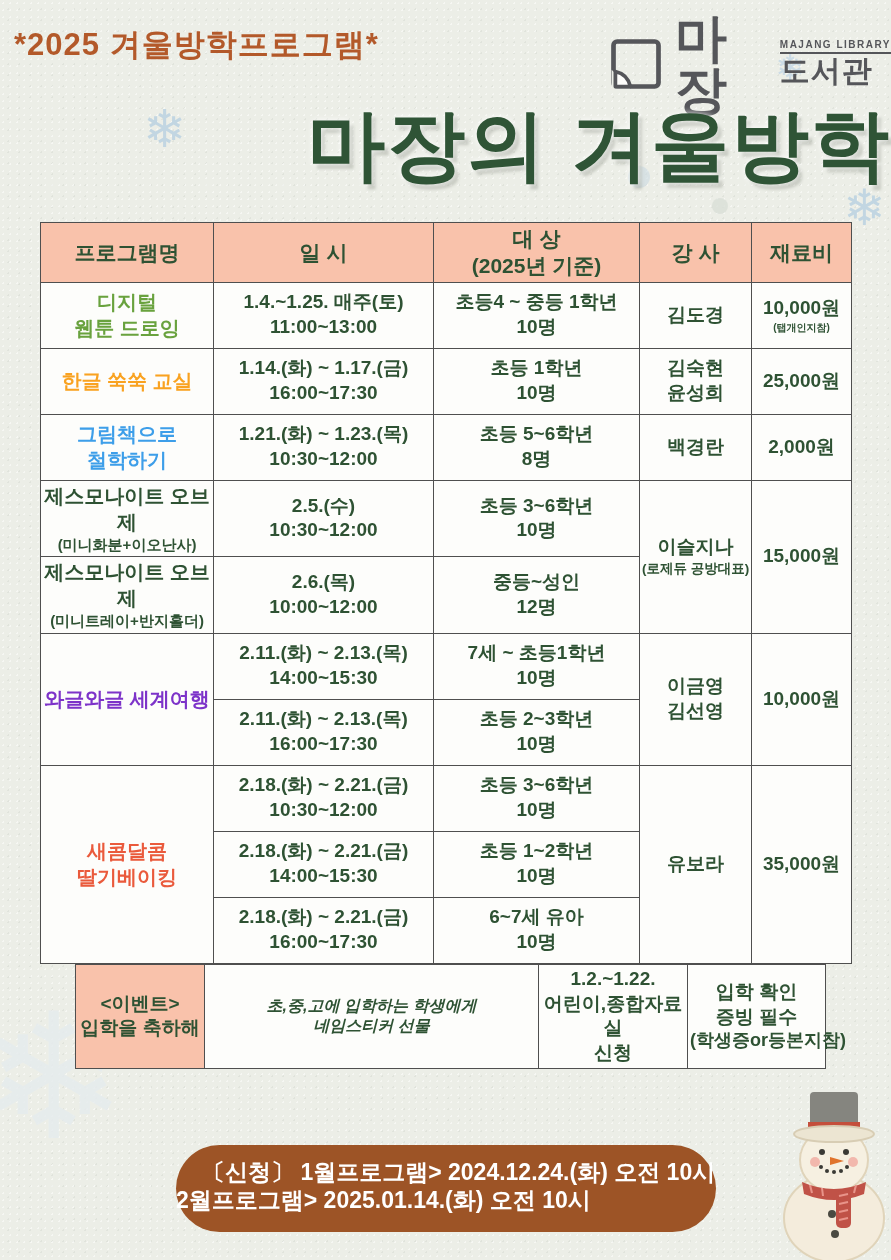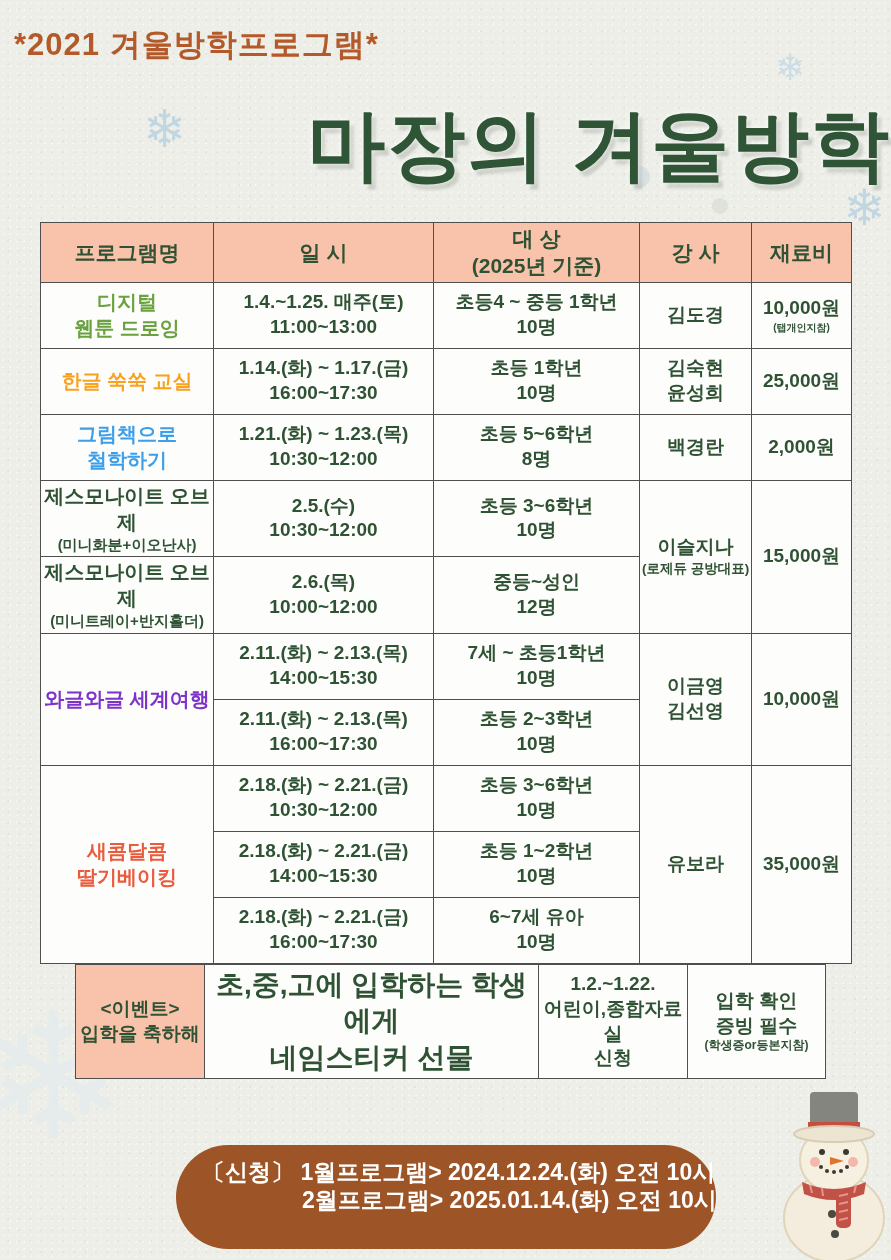--- a/index.html
+++ b/index.html
@@ -50,51 +50,63 @@
   .ptable tbody td { font-size:19px; }
   .ptable td.program { font-size:20px; }
   .sub { display:block; font-size:15px; }
   .sub-inst { display:block; font-size:13.5px; white-space:nowrap; }
   .sub-fee { display:block; font-size:10px; white-space:nowrap; }
 
   .etable { position:absolute; left:75px; top:964px; width:750px; }
   .etable tr { height:80px; }
   .etable th.elabel { background:#f9c2ab; font-size:19px; }
   .etable td { font-size:19px; }
-  .etable td.edesc { font-size:28px; }
-  .sub-note { display:block; font-size:12px; white-space:nowrap; }
+  .etable td.edesc { font-size:16px;font-style:italic; }
+  .sub-note { display:block; font-size:18px; white-space:nowrap; }
 
   
   .banner {
-    position:absolute; left:176px; top:1145px; width:540px; height:104px;
+    position:absolute; left:176px; top:1145px; width:540px; height:87px;
     background:#9d5426; border-radius:52px; color:#ffffff; font-weight:800;
     font-size:23px; box-sizing:border-box; padding-top:13px; line-height:28px;
   }
   .banner div { white-space:nowrap; }
   .b1 { margin-left:26px; }
-  .b2 { margin-left:126px; }
+  .b2 { }
   .b3 { margin-left:100px; }
 
   .snowman { position:absolute; left:778px; top:1088px; }
 </style>
 </head>
 <body>
 
 <div class="page">
 
   <span class="decor flake" style="left:143px; top:103px; font-size:52px;">❄</span>
   <span class="decor flake" style="left:775px; top:50px; font-size:36px; color:#ccdce6;">❄</span>
   <span class="decor flake" style="left:843px; top:183px; font-size:50px;">❄</span>
   <span class="decor flake" style="left:-20px; top:990px; font-size:175px; color:#e6ecee; opacity:.85;">❄</span>
   <span class="decor dot" style="left:628px; top:166px; width:22px; height:22px; background:#ccdae2; opacity:.6;"></span>
   <span class="decor dot" style="left:712px; top:198px; width:16px; height:16px; background:#d9ded7; opacity:.8;"></span>
   <span class="decor dot" style="left:858px; top:158px; width:18px; height:18px; background:#d9ded6; opacity:.7;"></span>
 
-  <div class="tagline">*2021 겨울방학프로그램*</div>
-
+  <div class="tagline">*2025 겨울방학프로그램*</div>
+
+  <div class="logo">
+    <svg class="mark" width="60" height="60" viewBox="0 0 64 64">
+      <rect x="8" y="8" width="48" height="48" rx="4" fill="none" stroke="#55565a" stroke-width="5"></rect>
+      <path d="M6 38 L26 58 L6 58 Z" fill="#eceee7"></path>
+      <path d="M10 40 C19 42 24 47 26 56 L10 56 Z" fill="#fdfdfb" stroke="#55565a" stroke-width="4" stroke-linejoin="round"></path>
+    </svg>
+    <span class="big">마장</span>
+    <span class="right">
+      <span class="en">MAJANG LIBRARY</span>
+      <span class="suffix">도서관</span>
+    </span>
+  </div>
 
   <h1 class="title">마장의 겨울방학</h1>
 
   <table class="ptable">
     <colgroup>
       <col style="width:173px">
         <col style="width:220px">
         <col style="width:206px">
       <col style="width:112px">
         <col style="width:100px">

